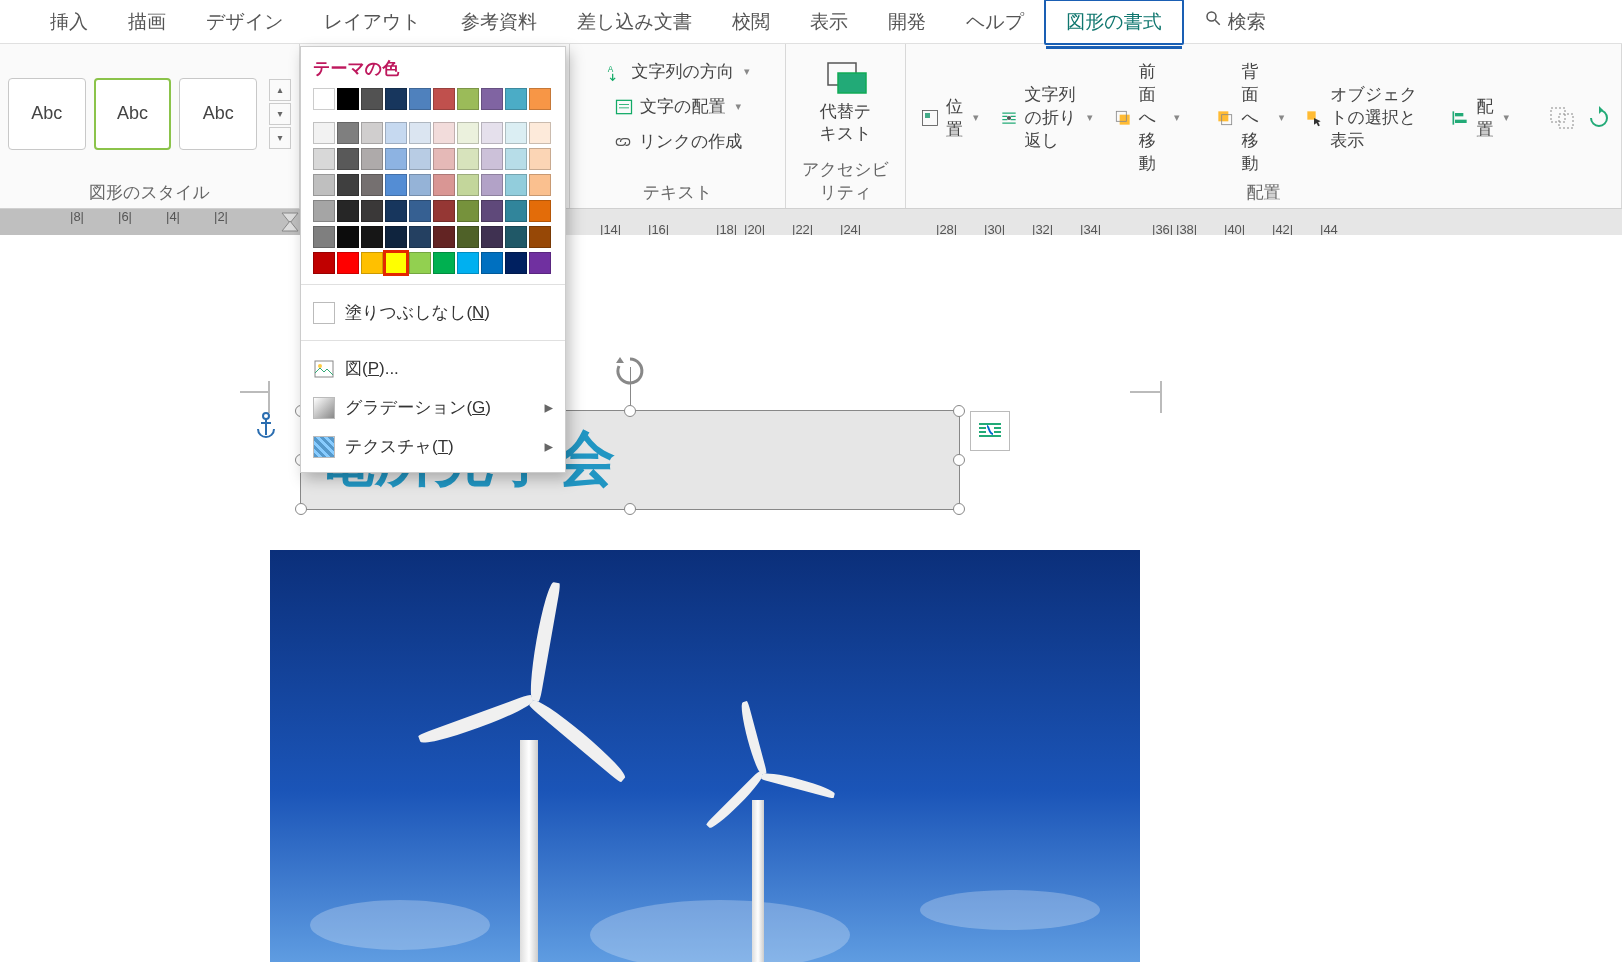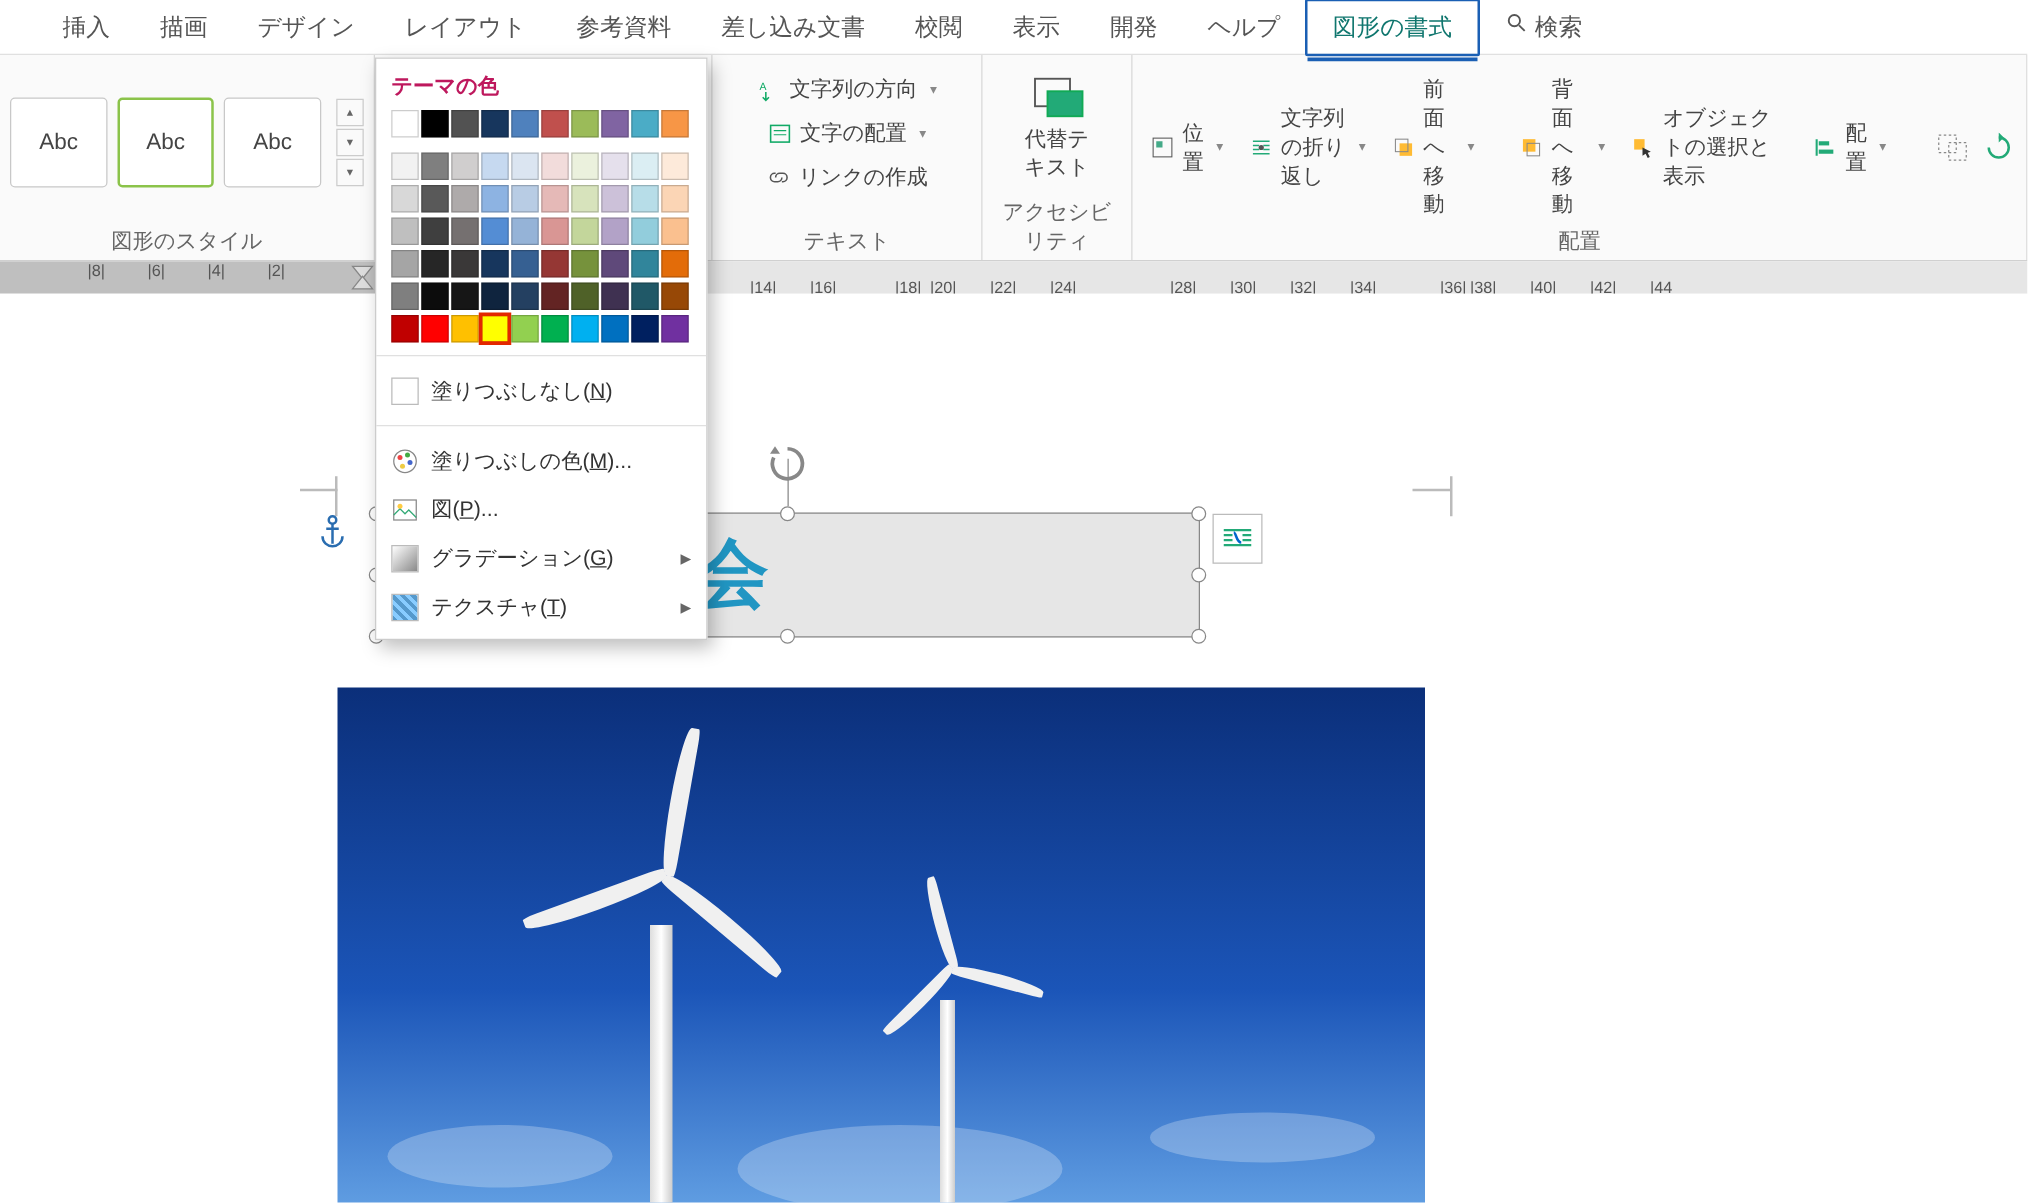--- a/index.html
+++ b/index.html
@@ -427,30 +427,20 @@
       <div class="cw" style="background: rgb(112, 48, 160);"></div>
     </div>
   <div class="cm-sep"></div>
   <div class="cm-item">
     <span class="cm-swatch" style="background:#fff"></span>
     <span><span>塗りつぶしなし(<u>N</u>)</span></span>
   </div>
   <div class="cm-sep"></div>
   <div class="cm-item">
     <svg width="22" height="22" viewBox="0 0 22 22">
-        <circle cx="11" cy="11" r="9" fill="none" stroke="#888"></circle>
-        <circle cx="7" cy="8" r="2" fill="#e44"></circle>
-        <circle cx="13" cy="6" r="2" fill="#4a4"></circle>
-        <circle cx="15" cy="12" r="2" fill="#46c"></circle>
-        <circle cx="9" cy="15" r="2" fill="#ec4"></circle>
-      </svg>
-    <span>塗りつぶしの色(<u>M</u>)...</span>
-  </div>
-  <div class="cm-item">
-    <svg width="22" height="22" viewBox="0 0 22 22">
         <rect x="2" y="3" width="18" height="16" fill="none" stroke="#888"></rect>
         <path d="M2 15l5-5 4 4 3-3 6 6" fill="none" stroke="#3a7"></path>
         <circle cx="7" cy="8" r="2" fill="#fc4"></circle>
       </svg>
     <span>図(<u>P</u>)...</span>
   </div>
   <div class="cm-item has-sub">
     <span style="display:flex;align-items:center;gap:10px">
       <span class="cm-swatch" style="background:linear-gradient(135deg,#fff,#888)"></span>
       <span>グラデーション(<u>G</u>)</span>

